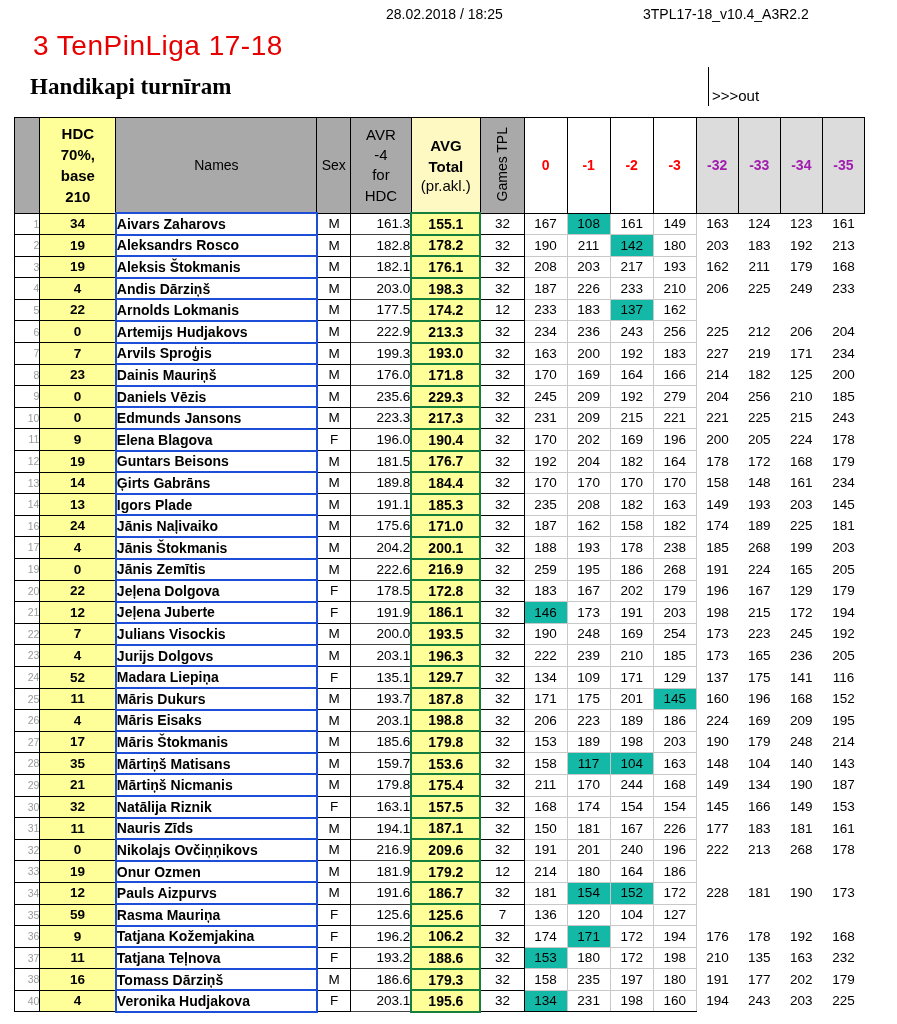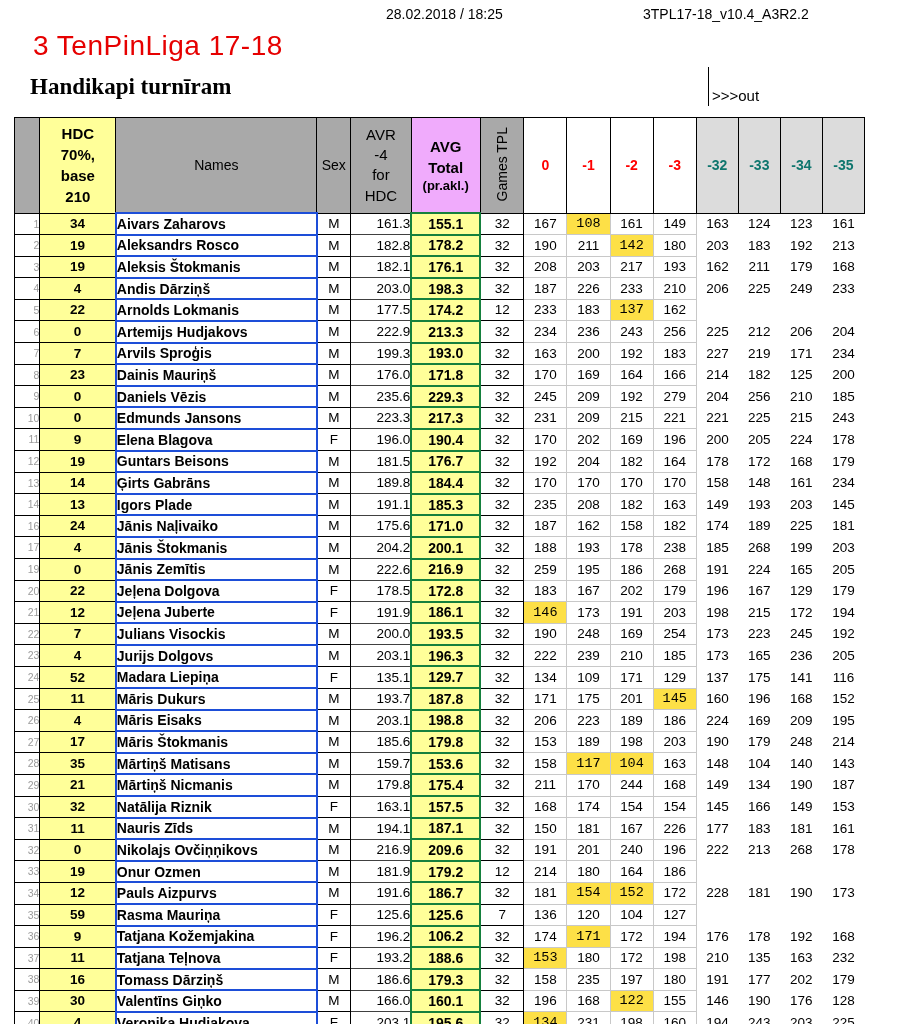--- a/index.html
+++ b/index.html
@@ -15,39 +15,39 @@
   .out-label{position:absolute;left:712px;top:87px;font-size:15px;text-align:right;}
 
   table.hcp{position:absolute;left:14px;top:117px;border-collapse:collapse;table-layout:fixed;}
   table.hcp th,table.hcp td{padding:0;vertical-align:middle;overflow:hidden;}
 
   thead th{border:1px solid #000;background:#a9a9a9;height:94px;text-align:center;
            font-weight:400;font-size:14px;}
   th.corner{background:#a9a9a9;}
   th.hdc-h{background:#ffff99;font-weight:700;font-size:15px;white-space:pre-line;line-height:1.4;}
   th.avr-h{font-weight:400;font-size:15px;white-space:pre-line;line-height:1.35;}
-  th.avg-h{background:#f0abfc;}
+  th.avg-h{background:#fef9c3;}
   .avg-main{font-weight:700;font-size:15px;white-space:pre-line;line-height:1.35;display:block;}
-  .avg-sub{font-weight:700;font-size:13px;display:block;}
+  .avg-sub{font-weight:400;font-size:15px;display:block;}
   th.games-h span{writing-mode:vertical-rl;transform:rotate(180deg);font-weight:400;font-size:14px;
                   display:inline-block;line-height:1;}
   th.sch{background:#fff;color:#ff0000;font-weight:700;font-size:14px;}
-  th.sch2{background:#dcdcdc;color:#0f766e;font-weight:700;font-size:14px;}
+  th.sch2{background:#dcdcdc;color:#a21caf;font-weight:700;font-size:14px;}
 
   tbody td{height:19.6px;font-size:13.5px;line-height:1;}
   td.rn{border:1px solid #000;color:#9b9b9b;font-size:10.5px;text-align:right;padding-right:2px;}
   td.hdc{border:1px solid #000;background:#ffff99;font-weight:700;text-align:center;}
   td.name{border:2px solid #1d4ed8;font-weight:700;font-size:14px;text-align:left;padding-left:8px;white-space:nowrap;}
   td.sex{border:1px solid #000;text-align:center;}
   td.avr{border:1px solid #404040;text-align:right;padding-right:5px;}
   td.avg{border:2px solid #15803d;background:#ffff99;font-weight:700;font-size:14px;text-align:center;}
   td.games{border:1px solid #000;text-align:center;}
   td.sc{border:1px solid #c8c8c8;text-align:center;}
   td.sc2{border:none;text-align:center;}
-  td.hl{background:#fde047;font-family:Liberation Mono, monospace;}
+  td.hl{background:#14b8a6;}
   tbody tr:last-child td.sc{border-bottom:1px solid #000;}
 </style>
 </head>
 <body>
 
 <div class="page">
 
   <div class="datetime">28.02.2018 / 18:25</div>
   <div class="version">3TPL17-18_v10.4_A3R2.2</div>
 
@@ -713,37 +713,20 @@
           <td class="sc">158</td>
           <td class="sc">235</td>
           <td class="sc">197</td>
           <td class="sc">180</td>
           <td class="sc2">191</td>
           <td class="sc2">177</td>
           <td class="sc2">202</td>
           <td class="sc2">179</td>
         </tr>
         <tr>
-          <td class="rn">39</td>
-          <td class="hdc">30</td>
-          <td class="name">Valentīns Giņko</td>
-          <td class="sex">M</td>
-          <td class="avr">166.0</td>
-          <td class="avg">160.1</td>
-          <td class="games">32</td>
-          <td class="sc">196</td>
-          <td class="sc">168</td>
-          <td class="sc hl">122</td>
-          <td class="sc">155</td>
-          <td class="sc2">146</td>
-          <td class="sc2">190</td>
-          <td class="sc2">176</td>
-          <td class="sc2">128</td>
-        </tr>
-        <tr>
           <td class="rn">40</td>
           <td class="hdc">4</td>
           <td class="name">Veronika Hudjakova</td>
           <td class="sex">F</td>
           <td class="avr">203.1</td>
           <td class="avg">195.6</td>
           <td class="games">32</td>
           <td class="sc hl">134</td>
           <td class="sc">231</td>
           <td class="sc">198</td>

